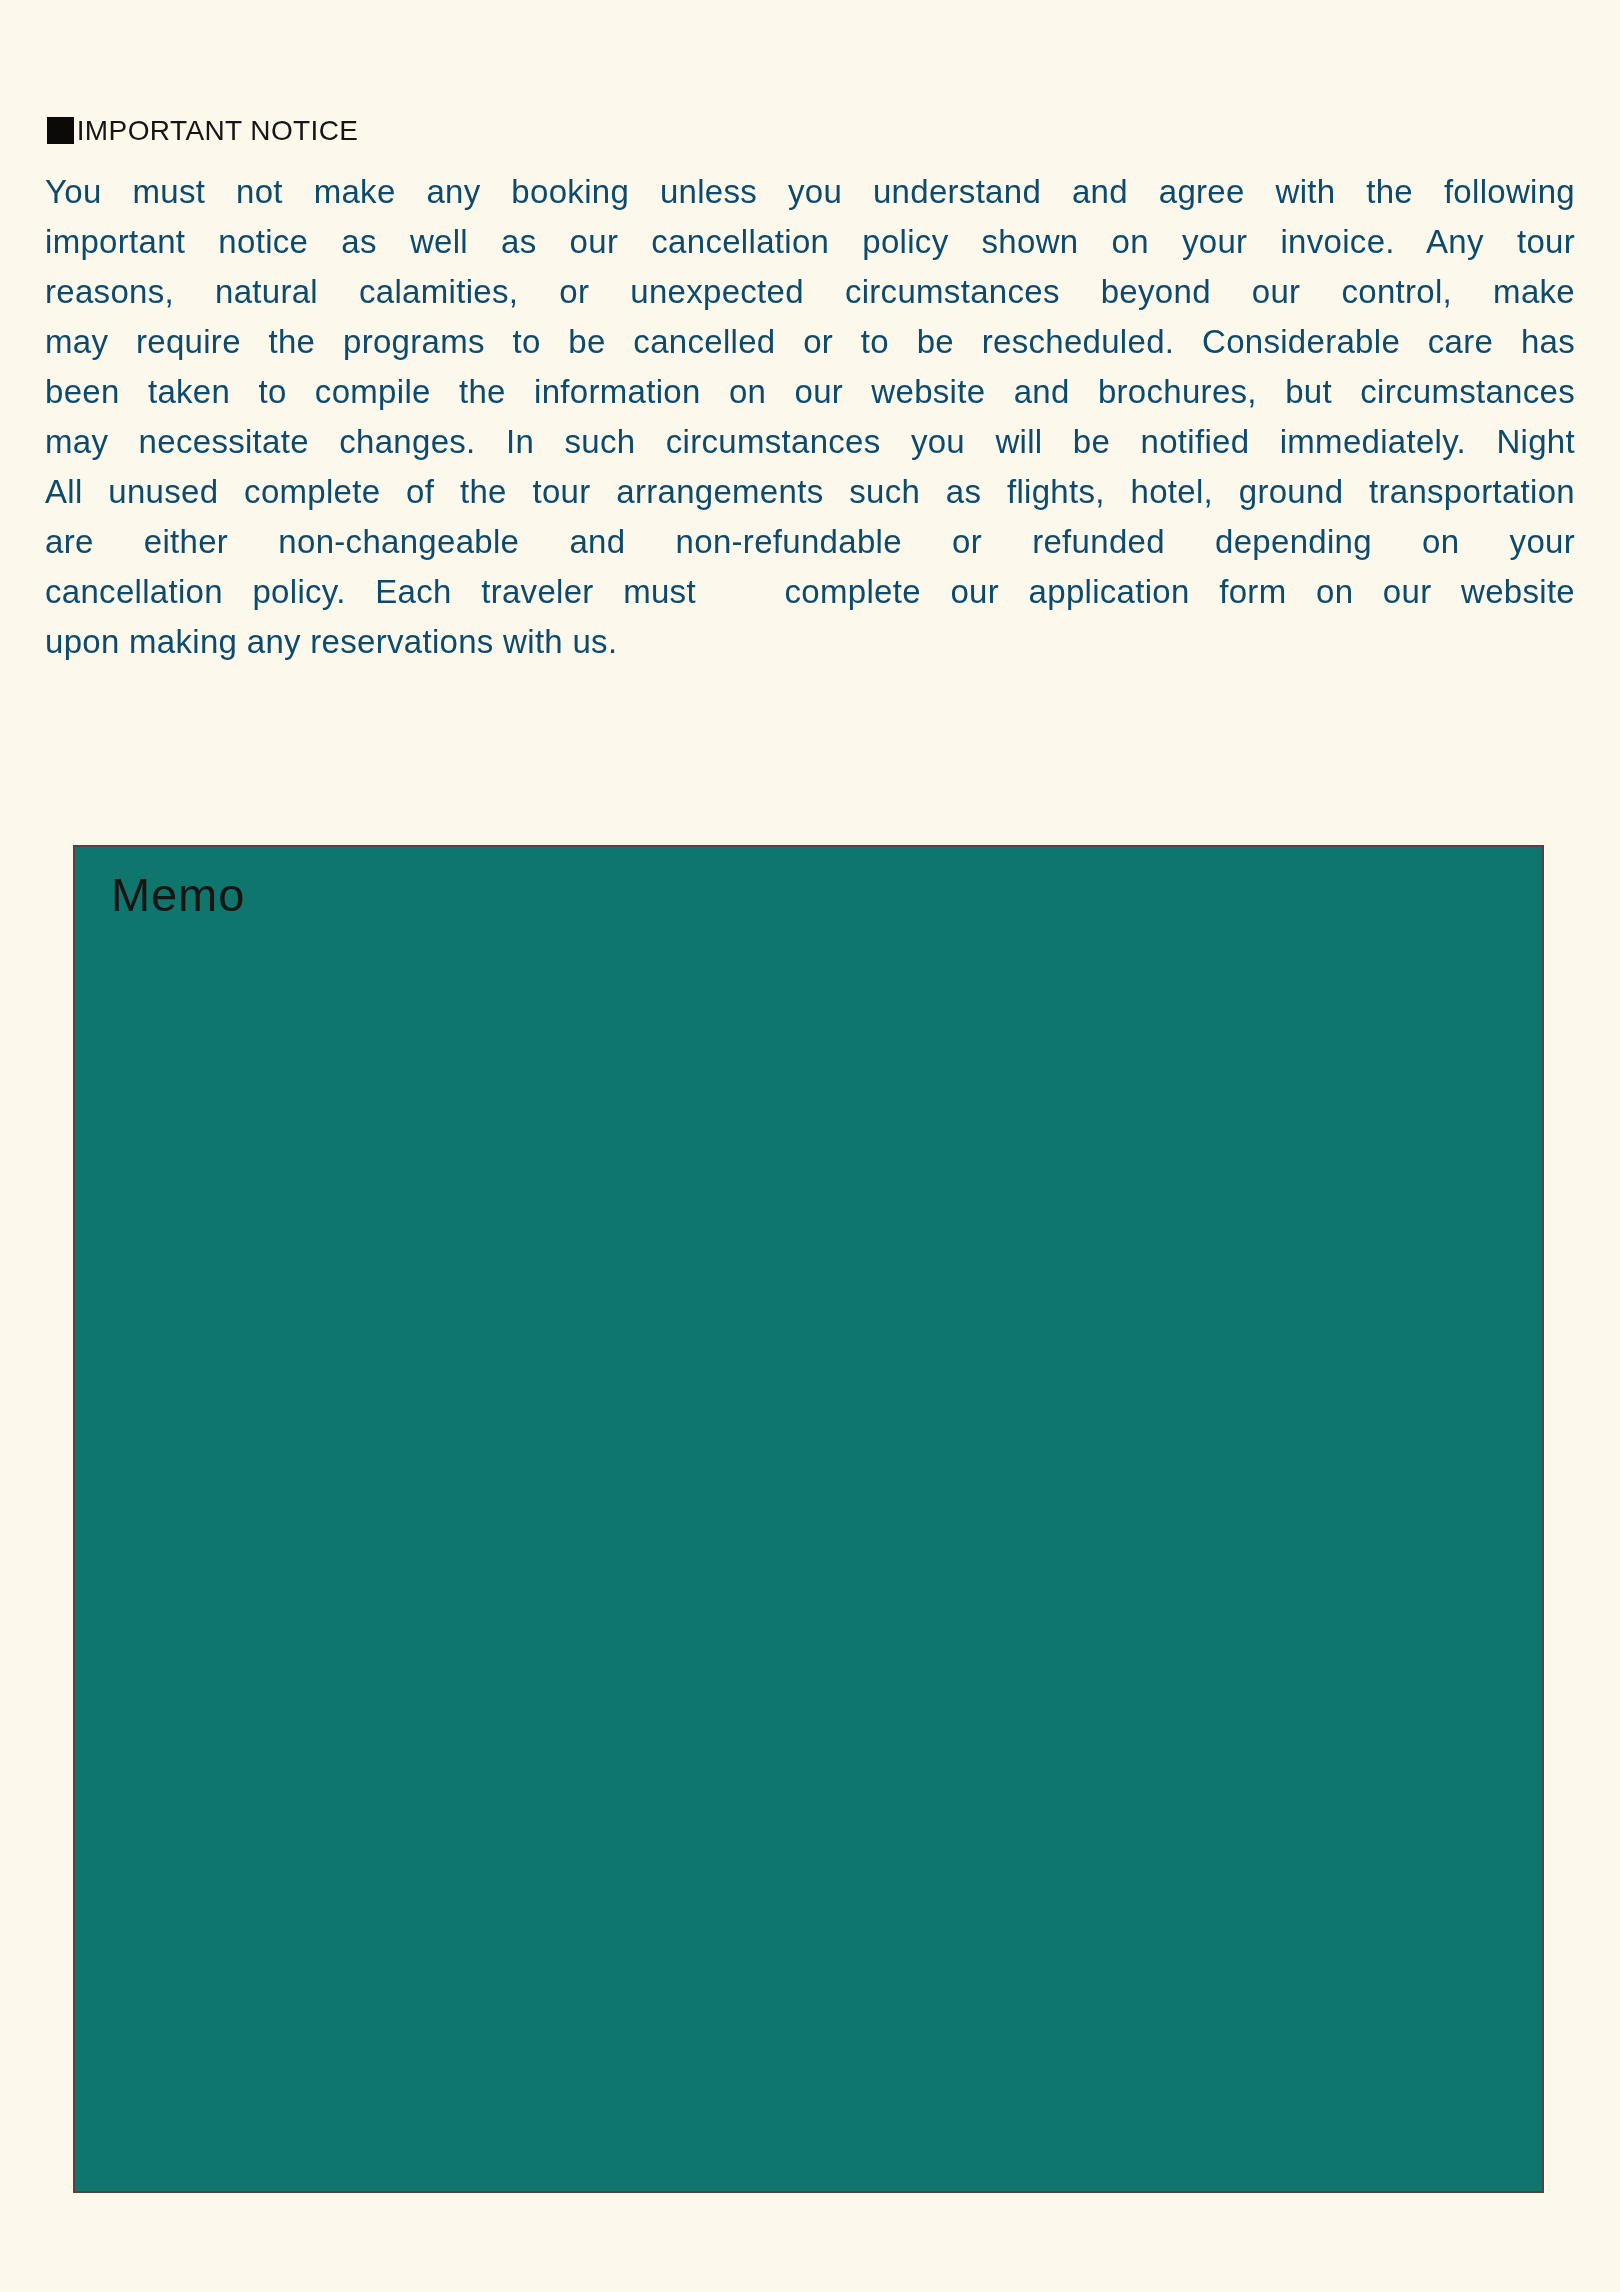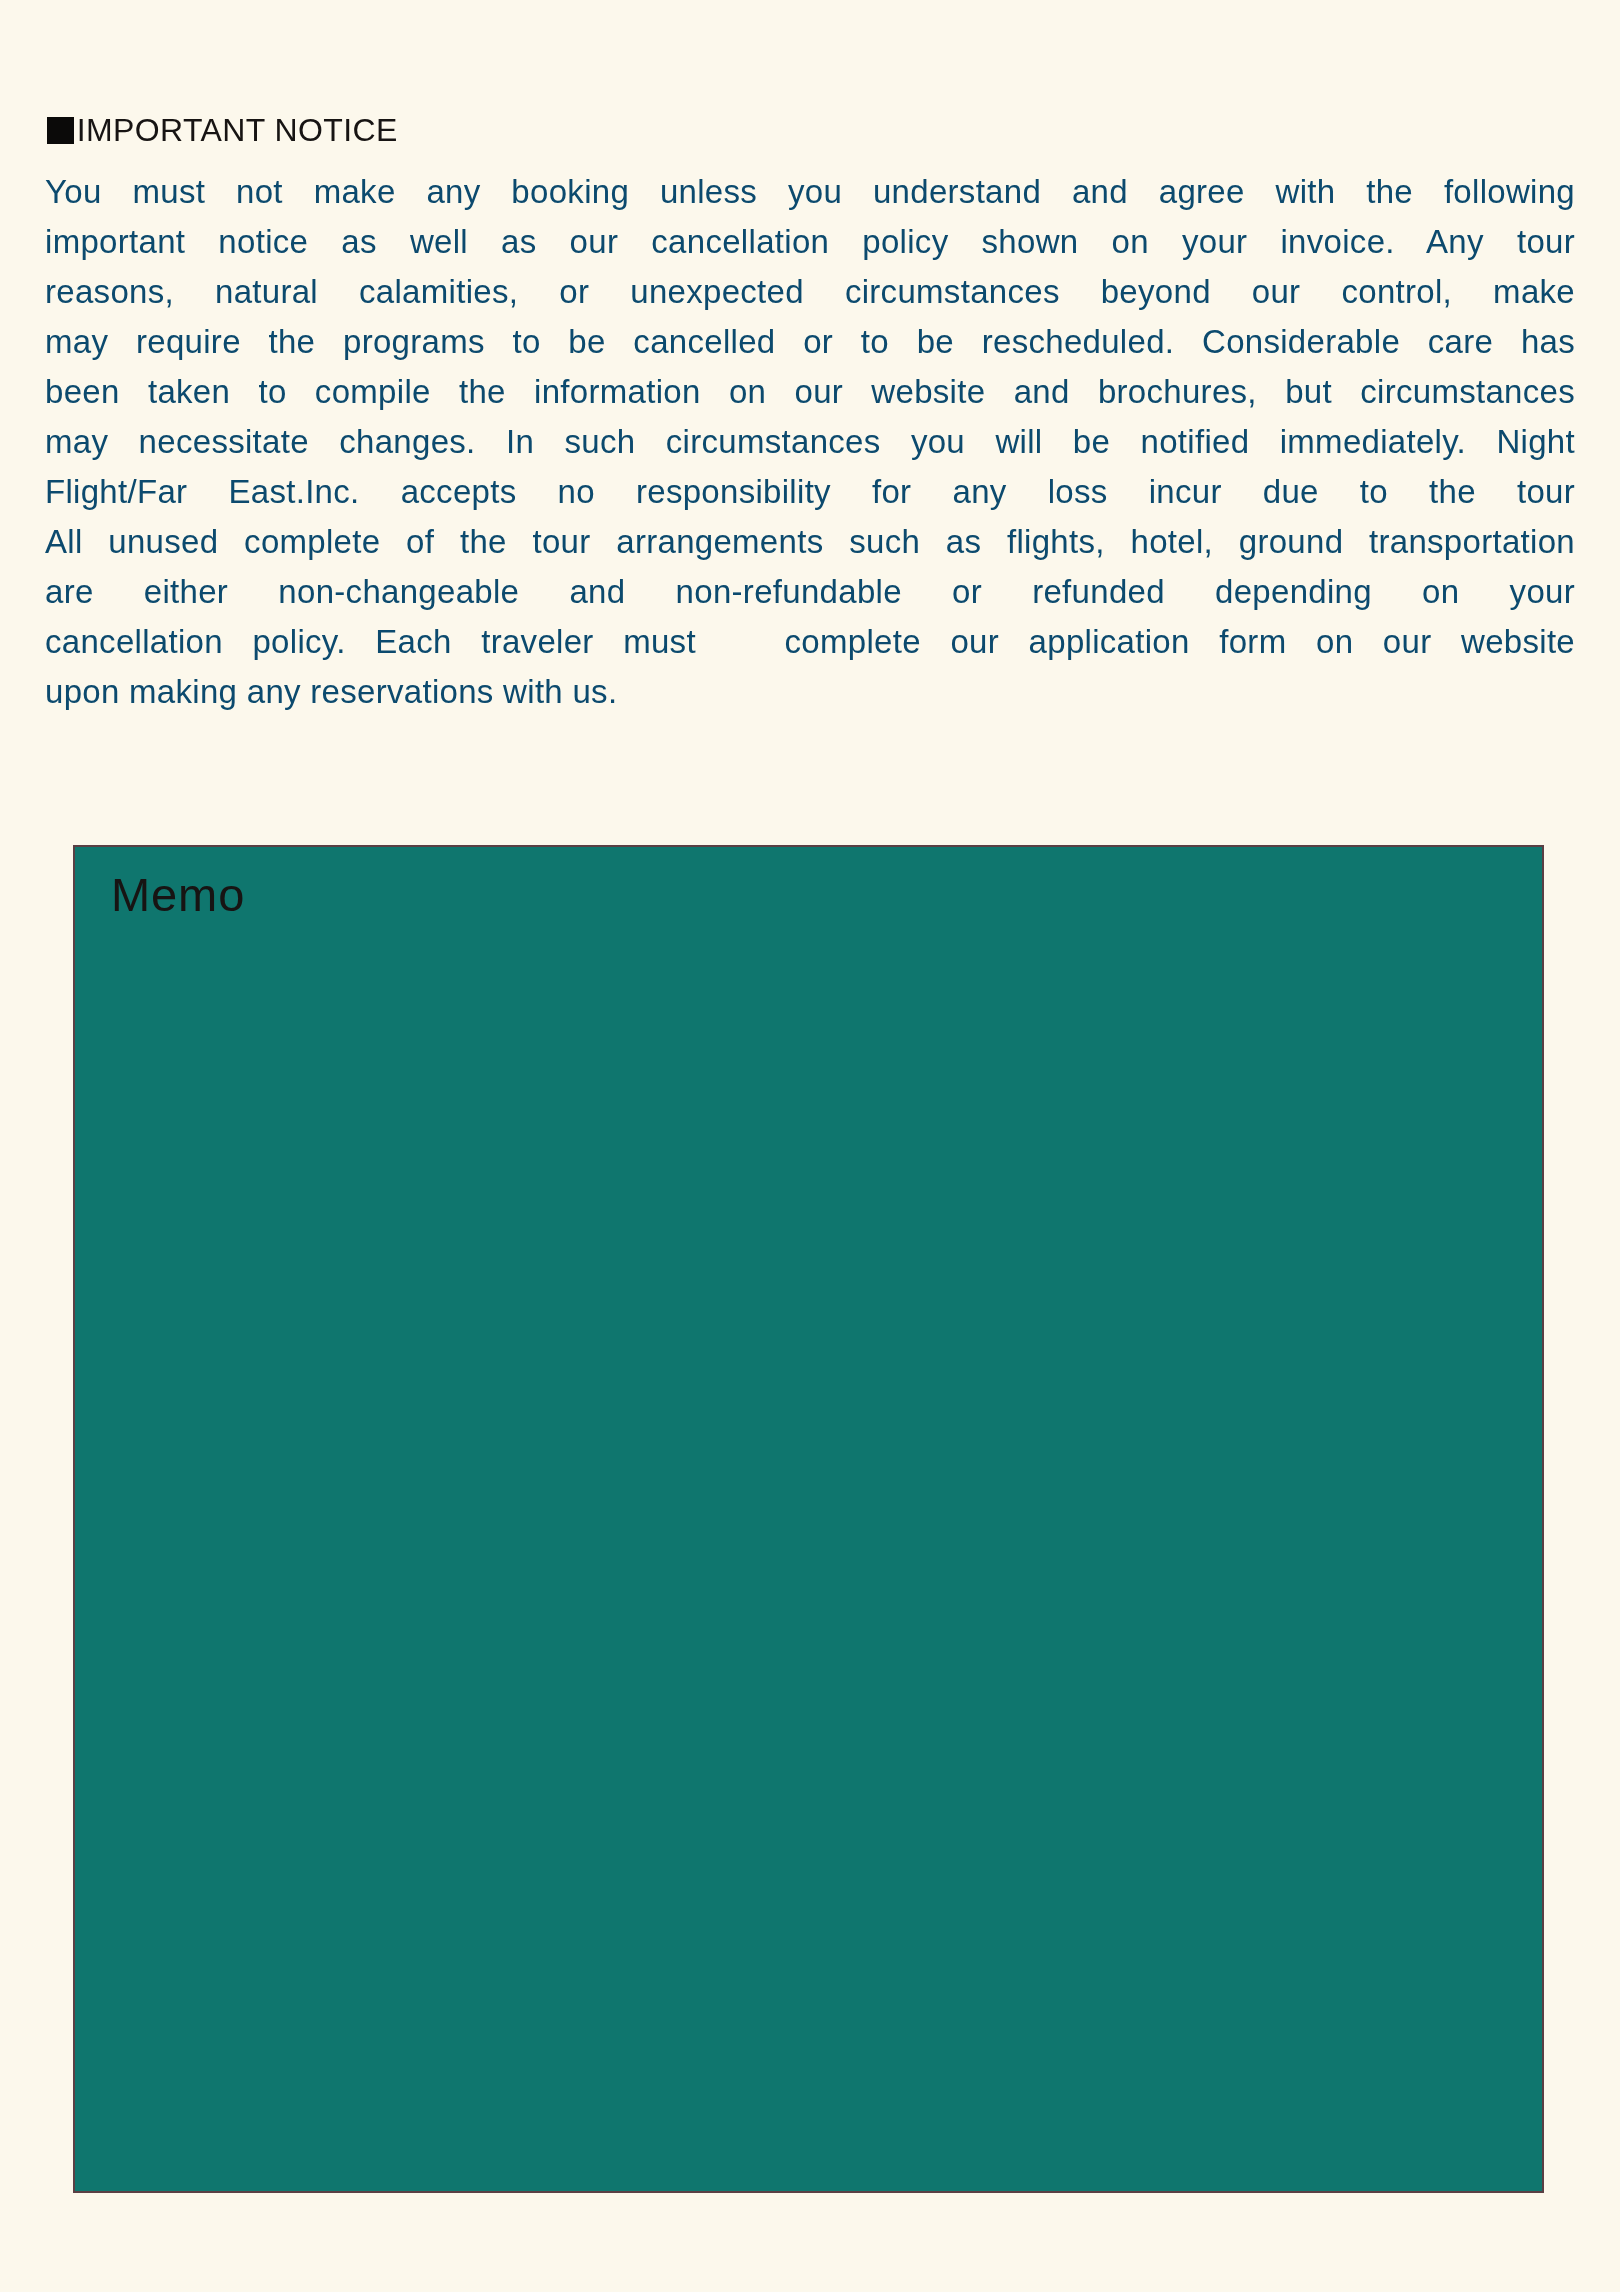--- a/index.html
+++ b/index.html
@@ -19,21 +19,21 @@
     width: 1620px;
     height: 2293px;
     background: #fcf8ec;
   }
   .notice-heading {
     position: absolute;
     left: 47px;
     top: 111px;
     display: flex;
     align-items: center;
-    font-size: 32px;
+    font-size: 28px;
     line-height: 39px;
     letter-spacing: 0.4px;
     color: #171413;
     white-space: nowrap;
   }
   .square-bullet {
     display: inline-block;
     width: 27px;
     height: 27px;
     background: #0b0a09;
@@ -89,21 +89,20 @@
     <span>IMPORTANT NOTICE</span>
   </div>
 
   <div class="notice-paragraph">
     <div class="notice-line">You must not make any booking unless you understand and agree with the following</div>
     <div class="notice-line">important notice as well as our cancellation policy shown on your invoice. Any tour</div>
     <div class="notice-line">reasons, natural calamities, or unexpected circumstances beyond our control, make</div>
     <div class="notice-line">may require the programs to be cancelled or to be rescheduled. Considerable care has</div>
     <div class="notice-line">been taken to compile the information on our website and brochures, but circumstances</div>
     <div class="notice-line">may necessitate changes. In such circumstances you will be notified immediately. Night</div>
-    <div class="notice-line">Flight/Far East.Inc. accepts no responsibility for any loss incur due to the tour</div>
     <div class="notice-line">All unused complete of the tour arrangements such as flights, hotel, ground transportation</div>
     <div class="notice-line">are either non-changeable and non-refundable or refunded depending on your</div>
     <div class="notice-line">cancellation policy. Each traveler must &nbsp; complete our application form on our website</div>
     <div class="notice-line last">upon making any reservations with us.</div>
   </div>
 
   <div class="memo-box">
     <div class="memo-label">Memo</div>
   </div>
 

